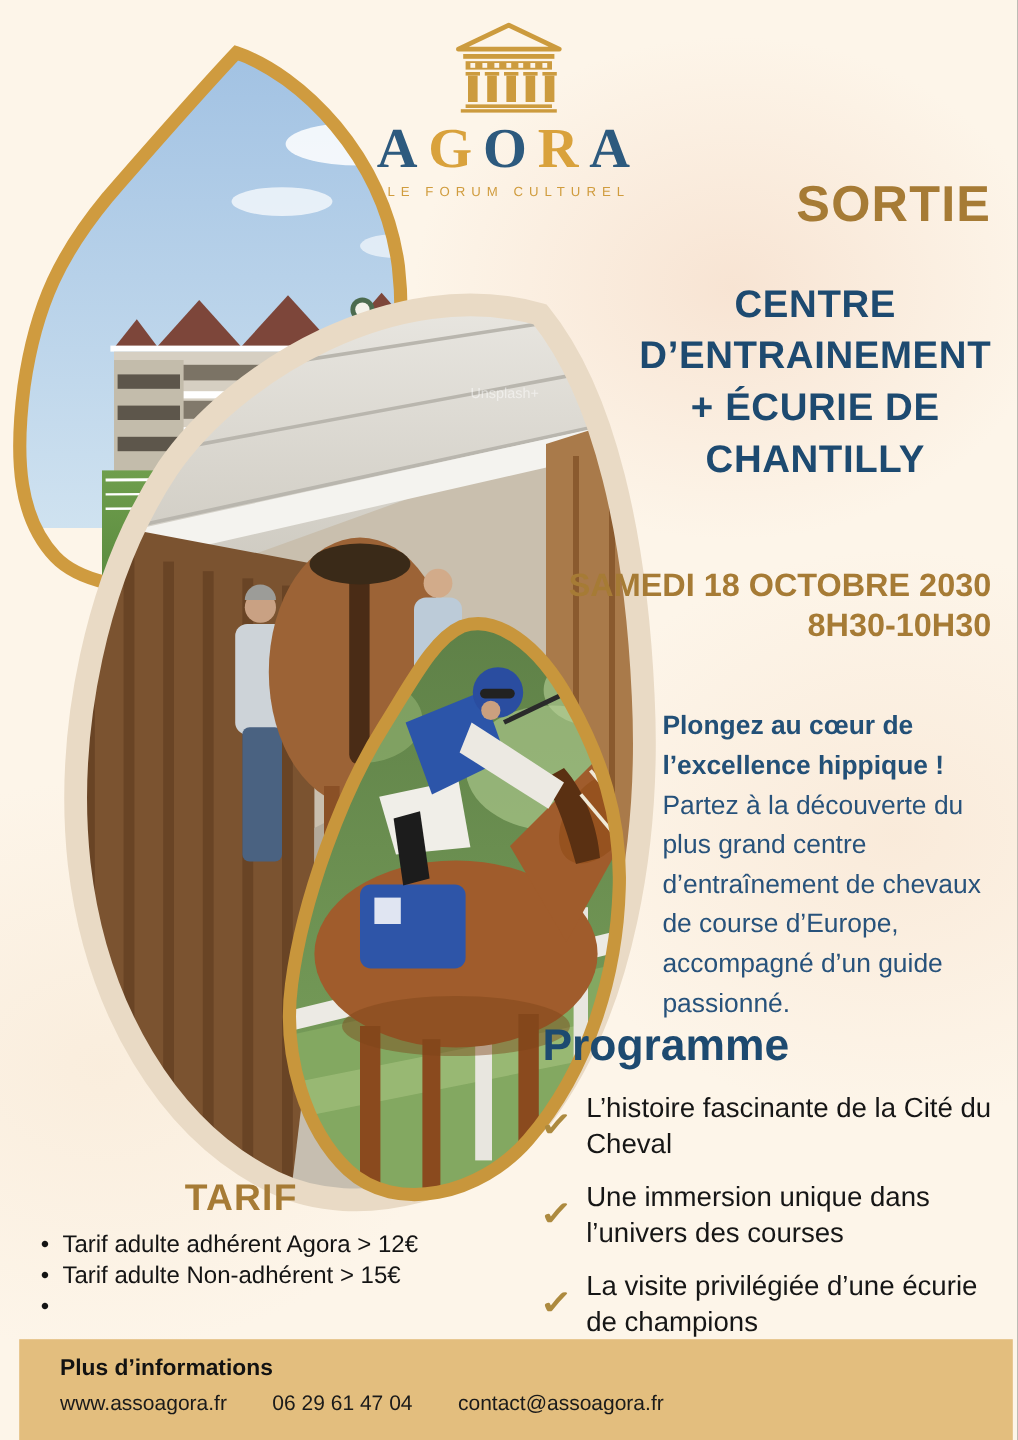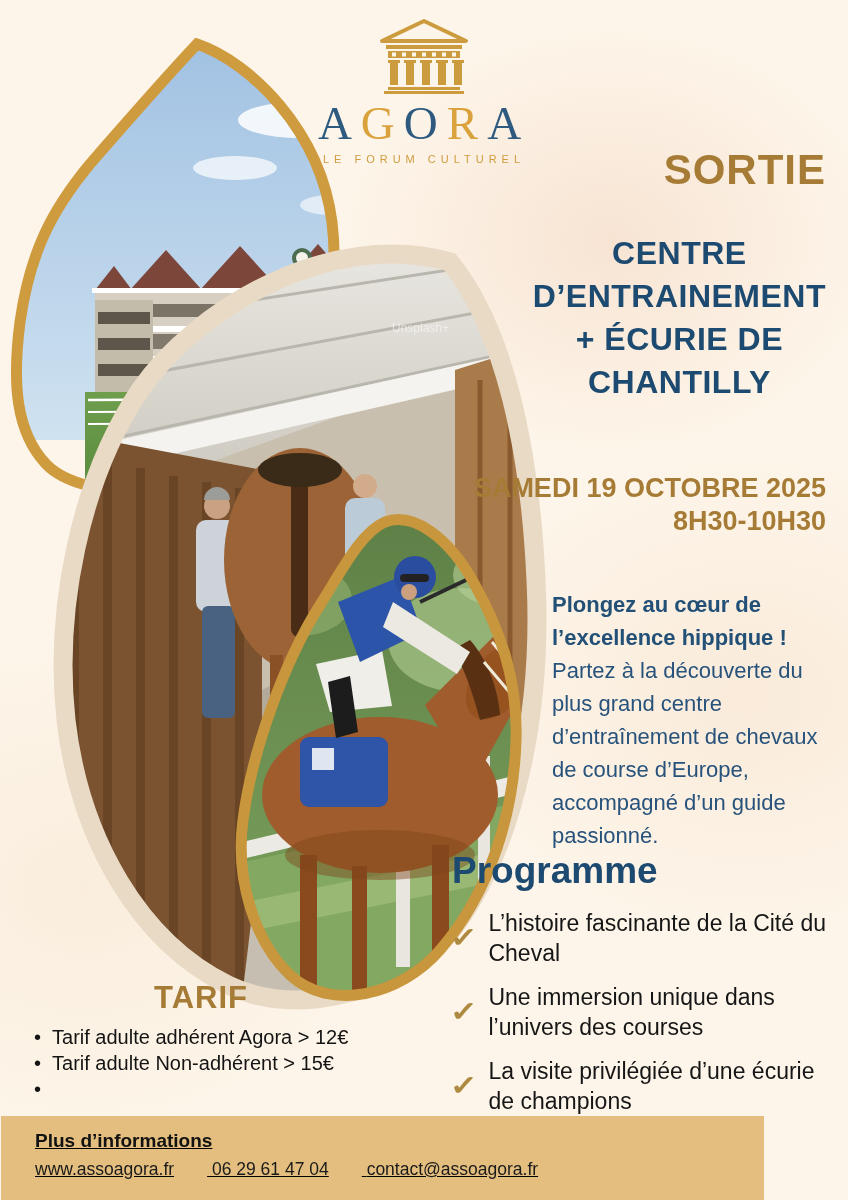--- a/index.html
+++ b/index.html
@@ -10,21 +10,21 @@
       radial-gradient(420px 340px at 88% 58%, rgba(246,224,203,.5), rgba(246,224,203,0) 70%),
       radial-gradient(420px 340px at 10% 74%, rgba(247,231,211,.55), rgba(247,231,211,0) 70%),
       #fdf5e9;
     font-family:"Liberation Sans", sans-serif;
   }
   .art{position:absolute;left:0;top:0;z-index:1;}
   .layer{position:absolute;z-index:2;}
 
   
   .brand{left:0;right:0;top:18px;text-align:center;}
-  .brand-word{margin-top:2px;font-family:"Liberation Serif", serif;font-weight:400;
+  .brand-word{margin-top:2px;font-family:"Liberation Serif", serif;font-weight:700;
     font-size:47px;letter-spacing:9px;line-height:1;}
   .brand-word .c-blue{color:#2d5a7e;}
   .brand-word .c-gold{color:#d9a23c;}
   .brand-tagline{margin-top:6px;font-size:11px;font-weight:400;letter-spacing:5px;color:#d09c3e;}
 
   
   .kicker{right:22px;top:146px;font-size:42px;font-weight:800;letter-spacing:1px;color:#a67b35;}
   .title{right:22px;top:232px;margin:0;text-align:center;font-size:32px;line-height:43px;
     font-weight:800;color:#1d4a70;letter-spacing:.5px;}
   .title span{display:block;}
@@ -44,22 +44,22 @@
   .check{color:#ad8a3f;font-size:28px;font-weight:900;flex:0 0 auto;transform:scaleX(1.2);}
 
   
   .tarif{left:28px;top:980px;width:346px;}
   .tarif h2{margin:0 0 8px 0;text-align:center;font-size:31px;font-weight:800;color:#a67b35;letter-spacing:1px;}
   .tarif ul{list-style:none;margin:0;padding:0 0 0 6px;}
   .tarif li{display:flex;gap:11px;font-size:20px;line-height:26px;color:#141414;}
   .bullet{flex:0 0 auto;font-size:20px;}
 
   
-  .footer{left:1px;bottom:0;width:763px;height:84px;background:#e3be7e;box-sizing:border-box;
-    padding:14px 0 0 34px;z-index:3;text-decoration:underline;}
+  .footer{left:16px;bottom:0;width:828px;height:84px;background:#e3be7e;box-sizing:border-box;
+    padding:14px 0 0 34px;z-index:3;}
   .f-head{font-size:19px;font-weight:700;color:#121212;}
   .f-line{margin-top:7px;font-size:17.5px;color:#1a1a1a;}
   .f-line span{margin-right:33px;}
 </style>
 </head>
 <body>
 
 <div class="poster">
 
   <svg class="art" width="848" height="1200" viewBox="0 0 848 1200">
@@ -231,21 +231,21 @@
   </header>
 
   <div class="layer kicker">SORTIE</div>
   <h1 class="layer title">
     <span>CENTRE</span>
     <span>D’ENTRAINEMENT</span>
     <span>+ ÉCURIE DE</span>
     <span>CHANTILLY</span>
   </h1>
   <div class="layer date">
-    <div>SAMEDI 19 OCTOBRE 2025</div>
+    <div>SAMEDI 18 OCTOBRE 2030</div>
     <div>8H30-10H30</div>
   </div>
 
   <p class="layer intro"><strong>Plongez au cœur de l’excellence hippique !</strong><span> Partez à la découverte du plus grand centre d’entraînement de chevaux de course d’Europe, accompagné d’un guide passionné.</span></p>
 
   <section class="layer programme">
     <h2>Programme</h2>
     <ul>
       <li>
         <span class="check">✓</span>

